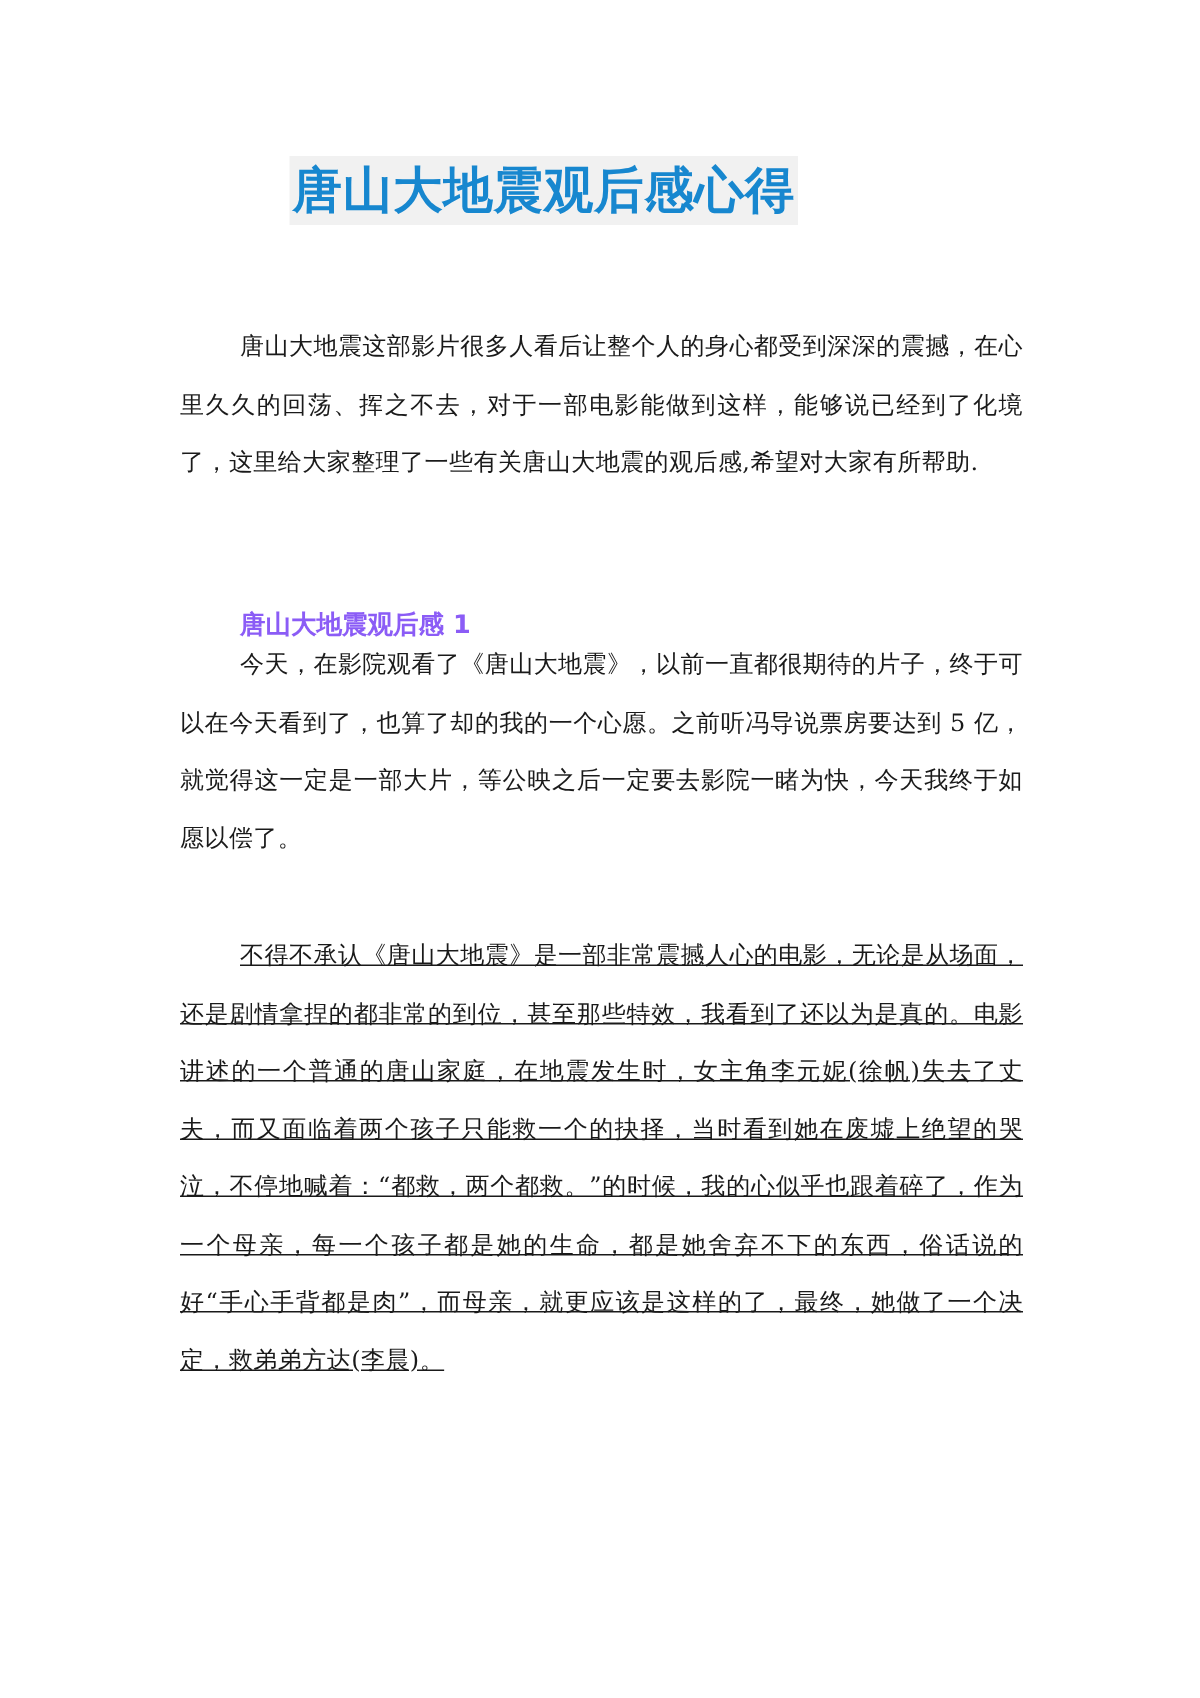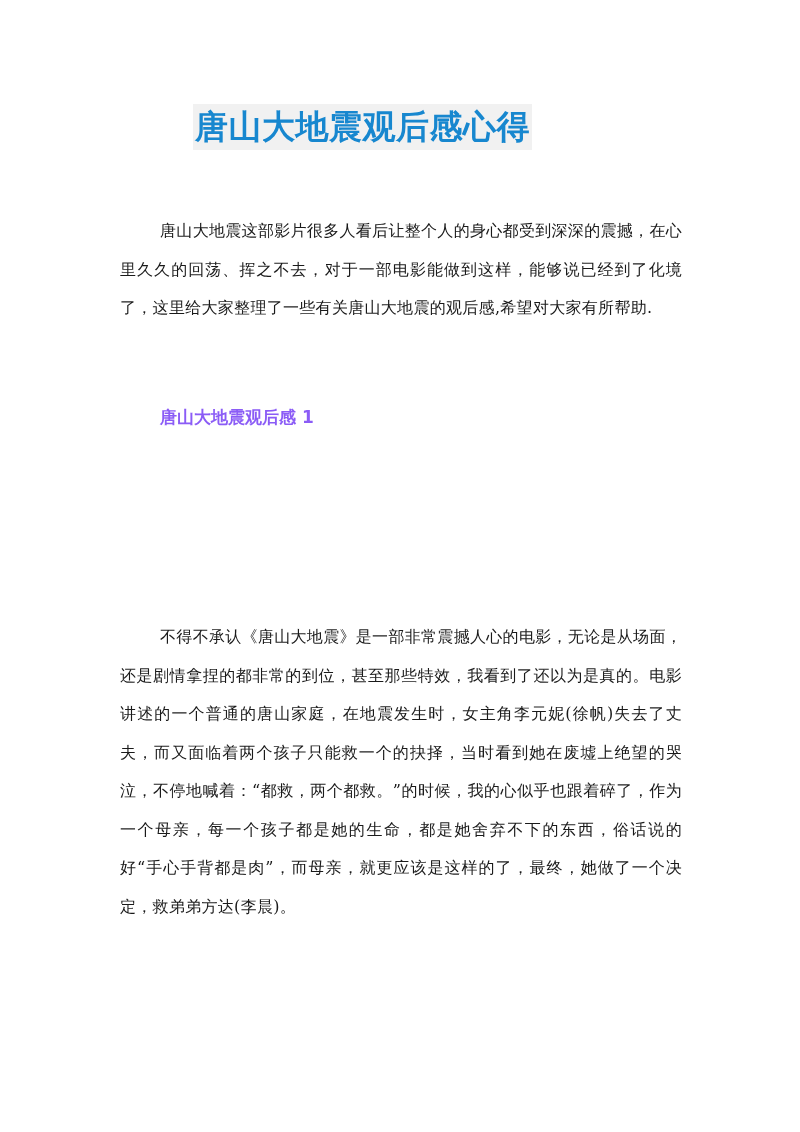--- a/index.html
+++ b/index.html
@@ -56,31 +56,32 @@
       left: 160px;
       top: 402px;
       color: #8b5cf6;
       font-family: "DejaVu Sans", "Liberation Sans", sans-serif;
       font-weight: bold;
       font-size: 17px;
       line-height: 30px;
       margin: 0;
     }
     .p2 { top: 424px; }
-    .p3 { top: 618px; }
+    .p3 { top: 618px; text-decoration: underline; }
   </style>
 </head>
 <body>
 
 <div class="page">
 
   <div class="title-wrap">
     <h1 class="title" style="margin:0;">唐山大地震观后感心得</h1>
   </div>
 
   <p class="body-text p1">唐山大地震这部影片很多人看后让整个人的身心都受到深深的震撼，在心里久久的回荡、挥之不去，对于一部电影能做到这样，能够说已经到了化境了，这里给大家整理了一些有关唐山大地震的观后感,希望对大家有所帮助.</p>
 
   <h2 class="subhead">唐山大地震观后感 1</h2>
 
+  <p class="body-text p2">今天，在影院观看了《唐山大地震》，以前一直都很期待的片子，终于可以在今天看到了，也算了却的我的一个心愿。之前听冯导说票房要达到 5 亿，就觉得这一定是一部大片，等公映之后一定要去影院一睹为快，今天我终于如愿以偿了。</p>
 
   <p class="body-text p3">不得不承认《唐山大地震》是一部非常震撼人心的电影，无论是从场面，还是剧情拿捏的都非常的到位，甚至那些特效，我看到了还以为是真的。电影讲述的一个普通的唐山家庭，在地震发生时，女主角李元妮(徐帆)失去了丈夫，而又面临着两个孩子只能救一个的抉择，当时看到她在废墟上绝望的哭泣，不停地喊着：“都救，两个都救。”的时候，我的心似乎也跟着碎了，作为一个母亲，每一个孩子都是她的生命，都是她舍弃不下的东西，俗话说的好“手心手背都是肉”，而母亲，就更应该是这样的了，最终，她做了一个决定，救弟弟方达(李晨)。</p>
 
 </div>
 
 </body></html>

